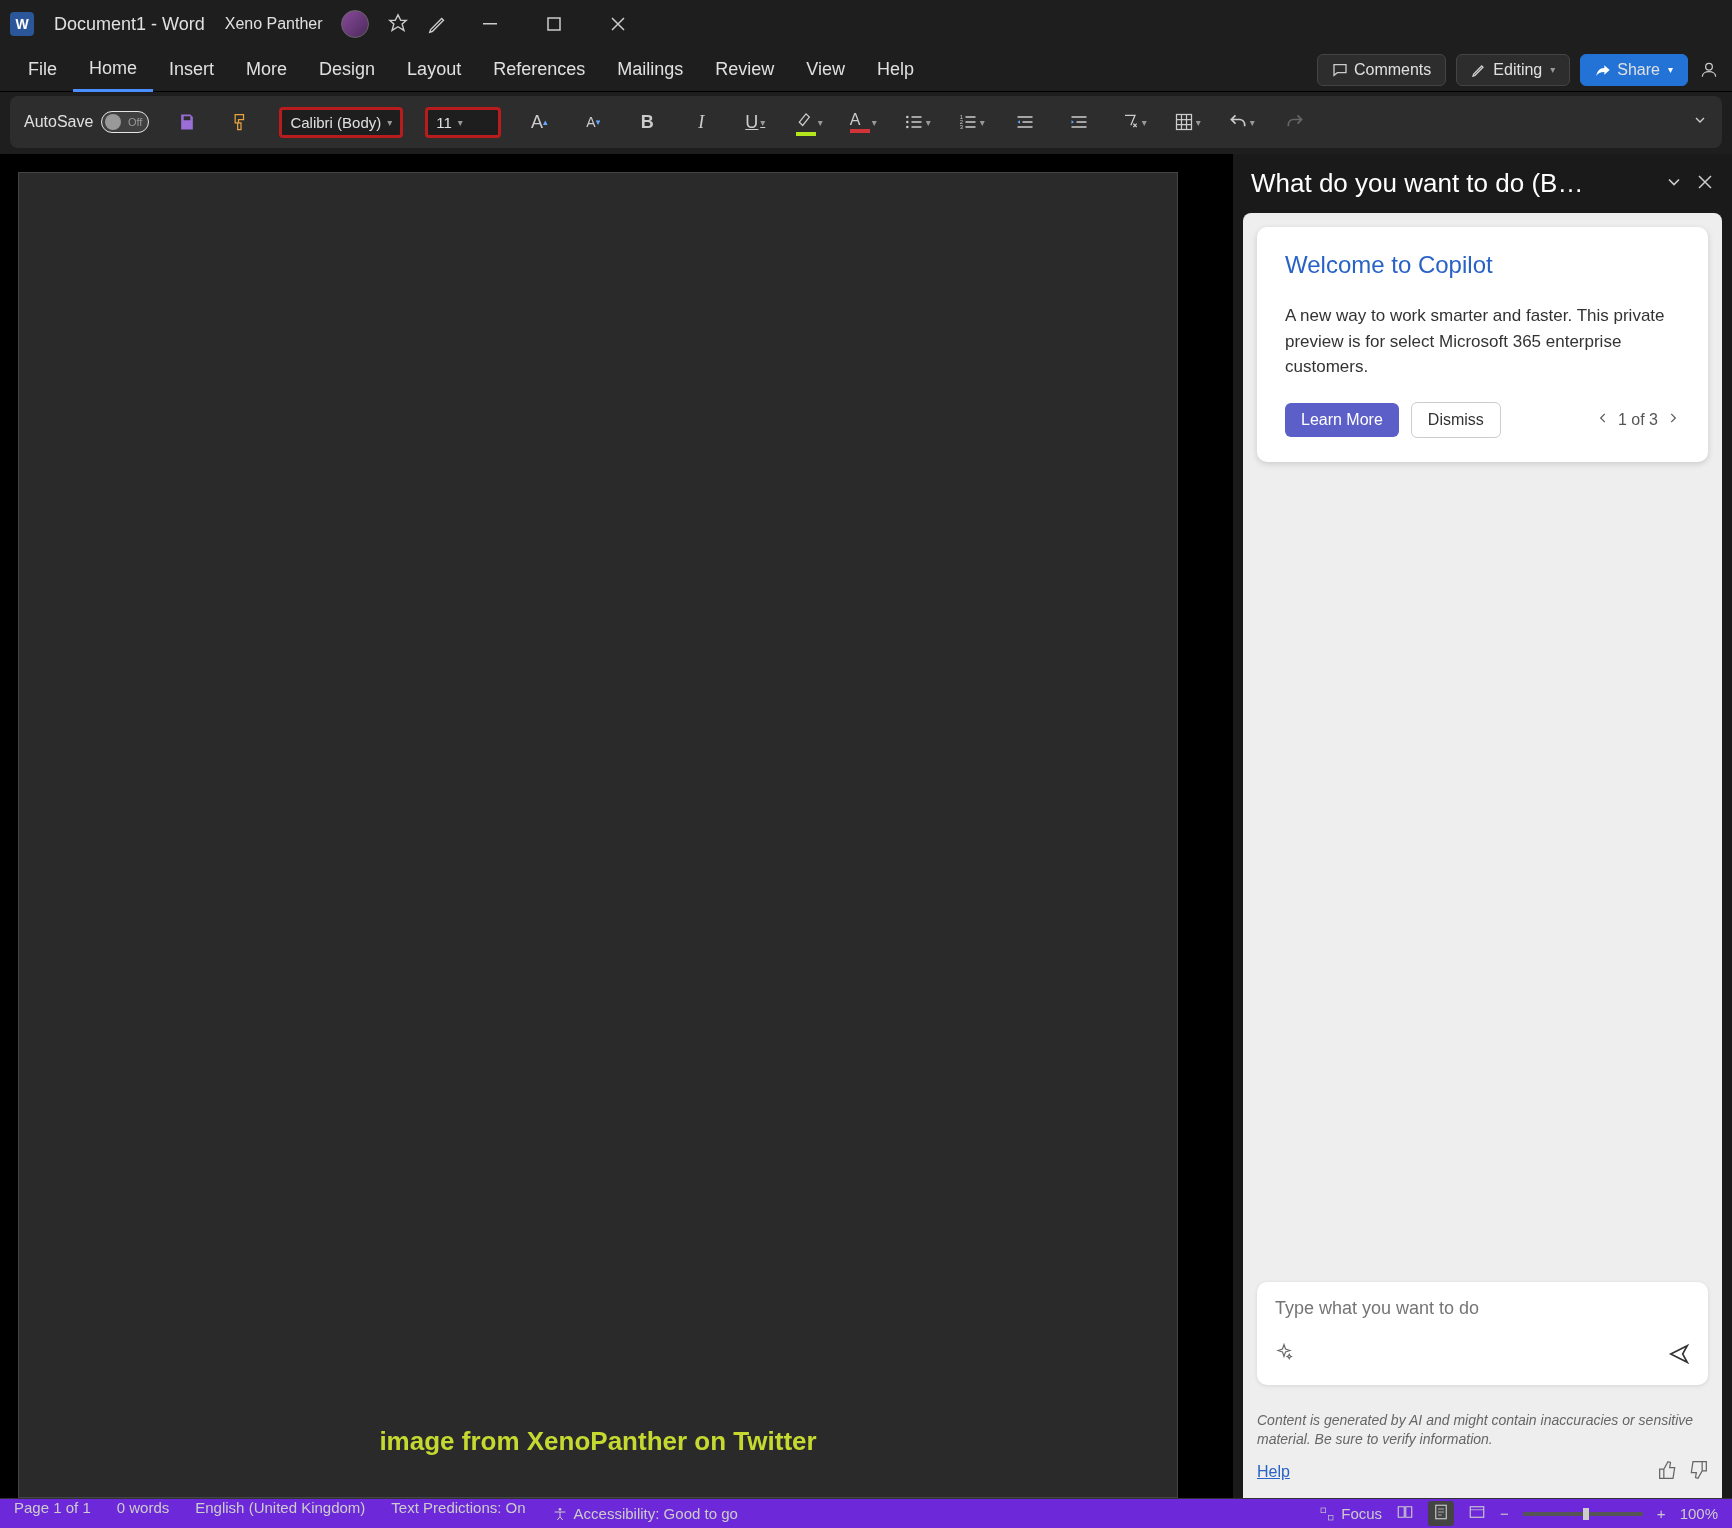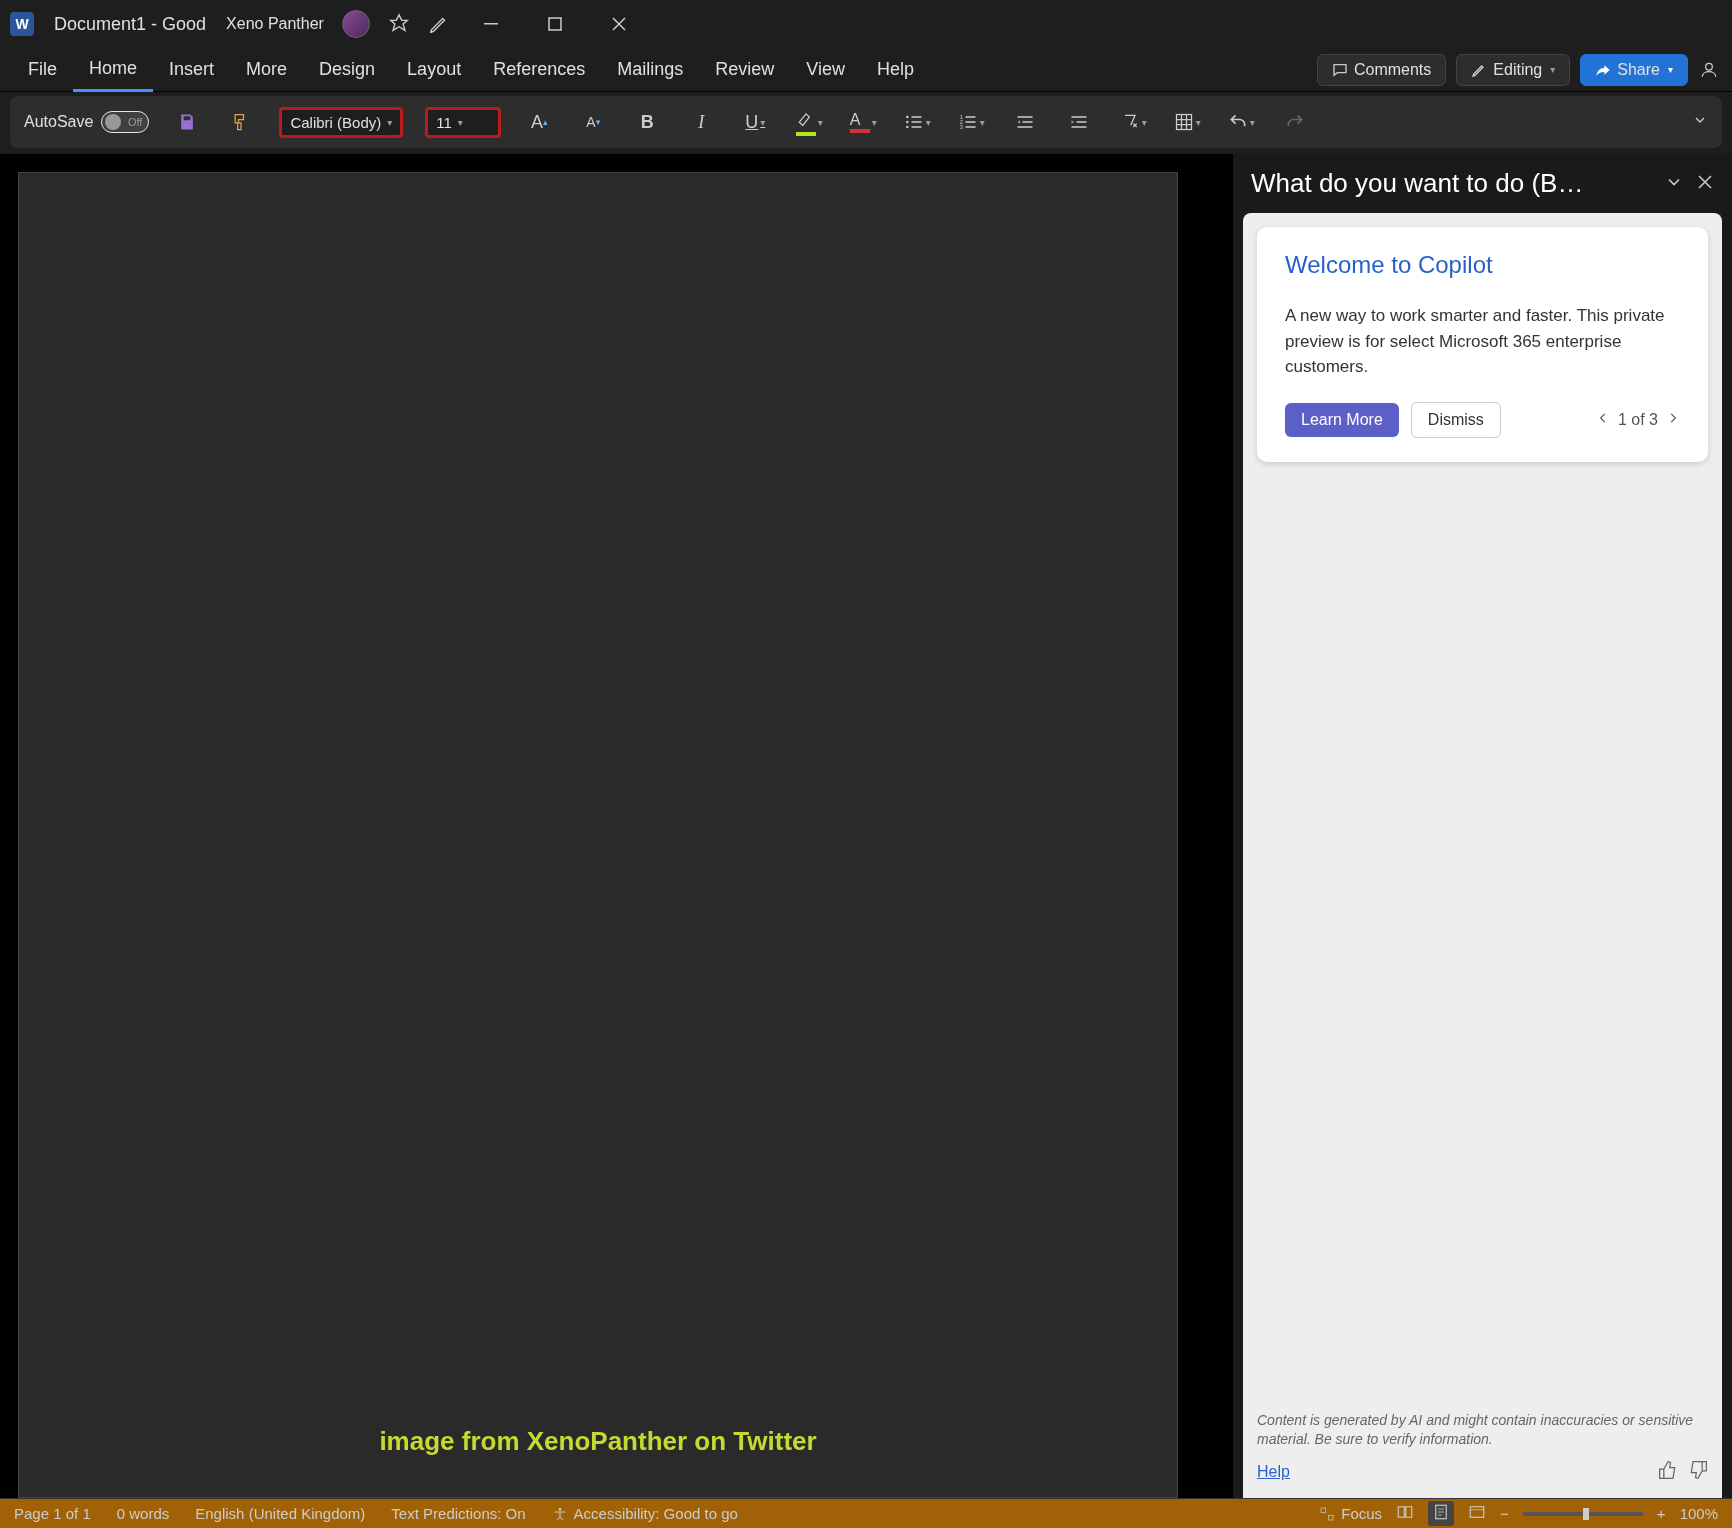--- a/index.html
+++ b/index.html
@@ -59,33 +59,33 @@
 .copilot-input-area { margin-top: auto; }
 .input-box { background: #fff; border-radius: 10px; padding: 16px 18px; box-shadow: 0 1px 4px rgba(0,0,0,0.1); }
 .input-box input { border: none; width: 100%; font-size: 18px; color: #333; outline: none; }
 .input-row { display: flex; justify-content: space-between; margin-top: 24px; color: #666; }
 .disclaimer { font-size: 14px; color: #666; margin-top: 26px; line-height: 1.4; font-style: italic; }
 .help-row { display: flex; align-items: center; margin-top: 10px; }
 .help-link { color: #2862c7; text-decoration: underline; font-size: 16px; }
 .thumbs { margin-left: auto; display: flex; gap: 10px; color: #666; }
 
 
-.statusbar { position: absolute; bottom: 0; left: 0; right: 0; height: 30px; background: #a16207; display: flex; align-items: center; padding: 0 14px; gap: 26px; font-size: 15px; color: #ccc; border-top: 1px solid #333; }
+.statusbar { position: absolute; bottom: 0; left: 0; right: 0; height: 30px; background: #6d28d9; display: flex; padding: 0 14px; gap: 26px; font-size: 15px; color: #ccc; border-top: 1px solid #333; }
 .status-right { margin-left: auto; display: flex; align-items: center; gap: 14px; }
 .zoom-slider { width: 120px; height: 4px; background: #555; position: relative; }
 .zoom-slider::after { content: ''; position: absolute; left: 50%; top: -4px; width: 6px; height: 12px; background: #ccc; }
 
 svg { fill: currentColor; }
 </style>
 </head>
 <body>
 
 <div class="titlebar">
   <div class="app-icon">W</div>
-  <div class="doc-title">Document1  -  Good</div>
+  <div class="doc-title">Document1  -  Word</div>
   <div class="title-right">
     <span class="username">Xeno Panther</span>
     <div class="avatar"></div>
     <div class="title-icon">
         <svg width="22" height="22" viewBox="0 0 24 24">
           <path fill="none" stroke="#ccc" stroke-width="1.5" d="M12 2l3 6h6l-4.5 4 2 7L12 15l-6.5 4 2-7L3 8h6z"></path>
         </svg>
       </div>
     <div class="title-icon">
         <svg width="22" height="22" viewBox="0 0 24 24">
@@ -281,20 +281,31 @@
                 </svg></span>
             <span>1 of 3</span>
             <span><svg width="14" height="14" viewBox="0 0 24 24">
                   <path fill="none" stroke="#555" stroke-width="2" d="M9 5l7 7-7 7"></path>
                 </svg></span>
           </div>
         </div>
       </div>
 
       <div class="copilot-input-area">
+        <div class="input-box">
+          <input placeholder="Type what you want to do" style="">
+          <div class="input-row">
+            <span><svg width="18" height="18" viewBox="0 0 24 24">
+                  <path fill="none" stroke="#666" stroke-width="1.5" d="M12 2l2 6 6 2-6 2-2 6-2-6-6-2 6-2zM19 15l1 2 2 1-2 1-1 2-1-2-2-1 2-1z"></path>
+                </svg></span>
+            <span><svg width="22" height="22" viewBox="0 0 24 24">
+                  <path fill="none" stroke="#333" stroke-width="1.8" d="M3 12l18-9-5 9 5 9z"></path>
+                </svg></span>
+          </div>
+        </div>
         <div class="disclaimer">Content is generated by AI and might contain inaccuracies or sensitive material. Be sure to verify information.</div>
         <div class="help-row">
           <a class="help-link">Help</a>
           <div class="thumbs">
             <span><svg width="20" height="20" viewBox="0 0 24 24">
                   <path fill="none" stroke="#666" stroke-width="1.5" d="M7 22V11l5-9 3 1-1 6h6l-2 13z M2 11h5v11H2z"></path>
                 </svg></span>
             <span><svg width="20" height="20" viewBox="0 0 24 24">
                   <path fill="none" stroke="#666" stroke-width="1.5" d="M17 2v11l-5 9-3-1 1-6H4l2-13z M22 13h-5V2h5z"></path>
                 </svg></span>

